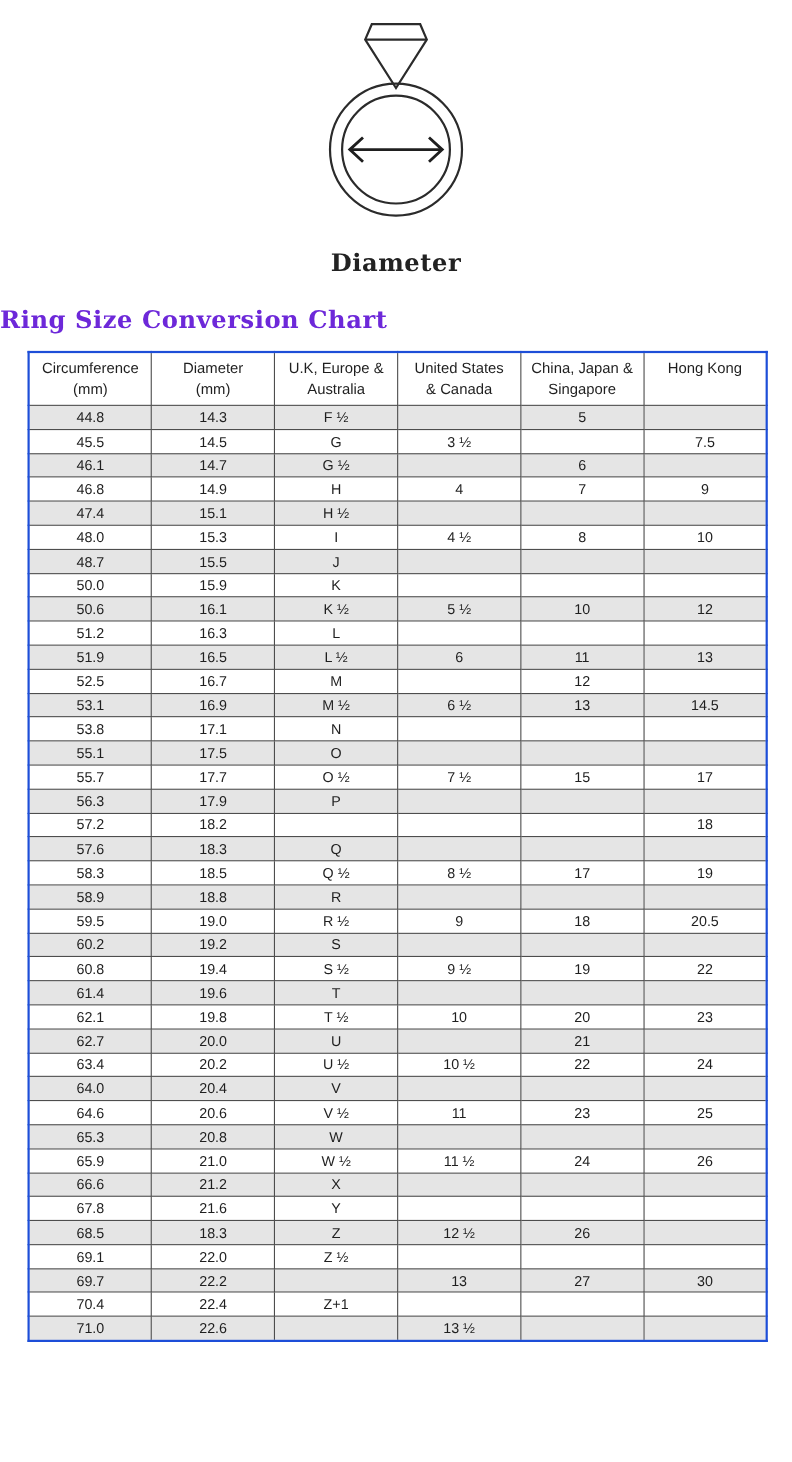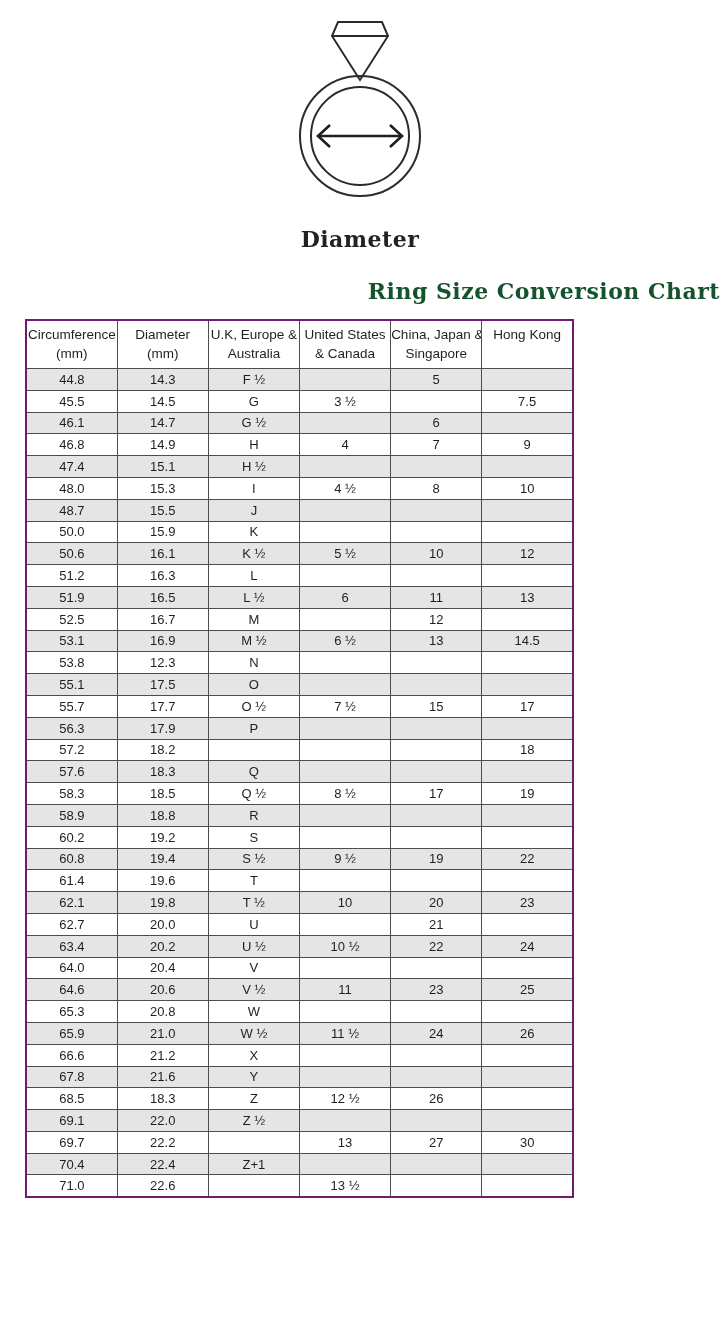--- a/index.html
+++ b/index.html
@@ -25,35 +25,35 @@
     text-align: center;
     font-family: "DejaVu Serif", serif;
     font-weight: 700;
     font-size: 22px;
     line-height: 26px;
     letter-spacing: 0.5px;
     color: #222222;
   }
   .chart-title {
     margin: 26px 0 0 0;
-    text-align: right;
+    text-align: left;
     font-family: "DejaVu Serif", serif;
     font-weight: 700;
     font-size: 22px;
     line-height: 26px;
     letter-spacing: 0.5px;
-    color: #14532d;
+    color: #6d28d9;
   }
   table.ring-table {
     margin: 15px 0 0 25px;
-    width: 549px;
+    width: 673px;
     box-sizing: border-box;
     border-collapse: collapse;
     table-layout: fixed;
-    border: 2px solid #701a75;
+    border: 2px solid #1d4ed8;
   }
   .ring-table th, .ring-table td {
     border: 1px solid #4d4d4d;
     text-align: center;
     overflow: hidden;
     white-space: nowrap;
   }
   .ring-table th {
     font-weight: 400;
     font-size: 13.5px;
@@ -227,21 +227,21 @@
         <tr>
           <td>53.1</td>
           <td>16.9</td>
           <td>M ½</td>
           <td>6 ½</td>
           <td>13</td>
           <td>14.5</td>
         </tr>
         <tr>
           <td>53.8</td>
-          <td>12.3</td>
+          <td>17.1</td>
           <td>N</td>
           <td></td>
           <td></td>
           <td></td>
         </tr>
         <tr>
           <td>55.1</td>
           <td>17.5</td>
           <td>O</td>
           <td></td>
@@ -290,20 +290,28 @@
         </tr>
         <tr>
           <td>58.9</td>
           <td>18.8</td>
           <td>R</td>
           <td></td>
           <td></td>
           <td></td>
         </tr>
         <tr>
+          <td>59.5</td>
+          <td>19.0</td>
+          <td>R ½</td>
+          <td>9</td>
+          <td>18</td>
+          <td>20.5</td>
+        </tr>
+        <tr>
           <td>60.2</td>
           <td>19.2</td>
           <td>S</td>
           <td></td>
           <td></td>
           <td></td>
         </tr>
         <tr>
           <td>60.8</td>
           <td>19.4</td>

